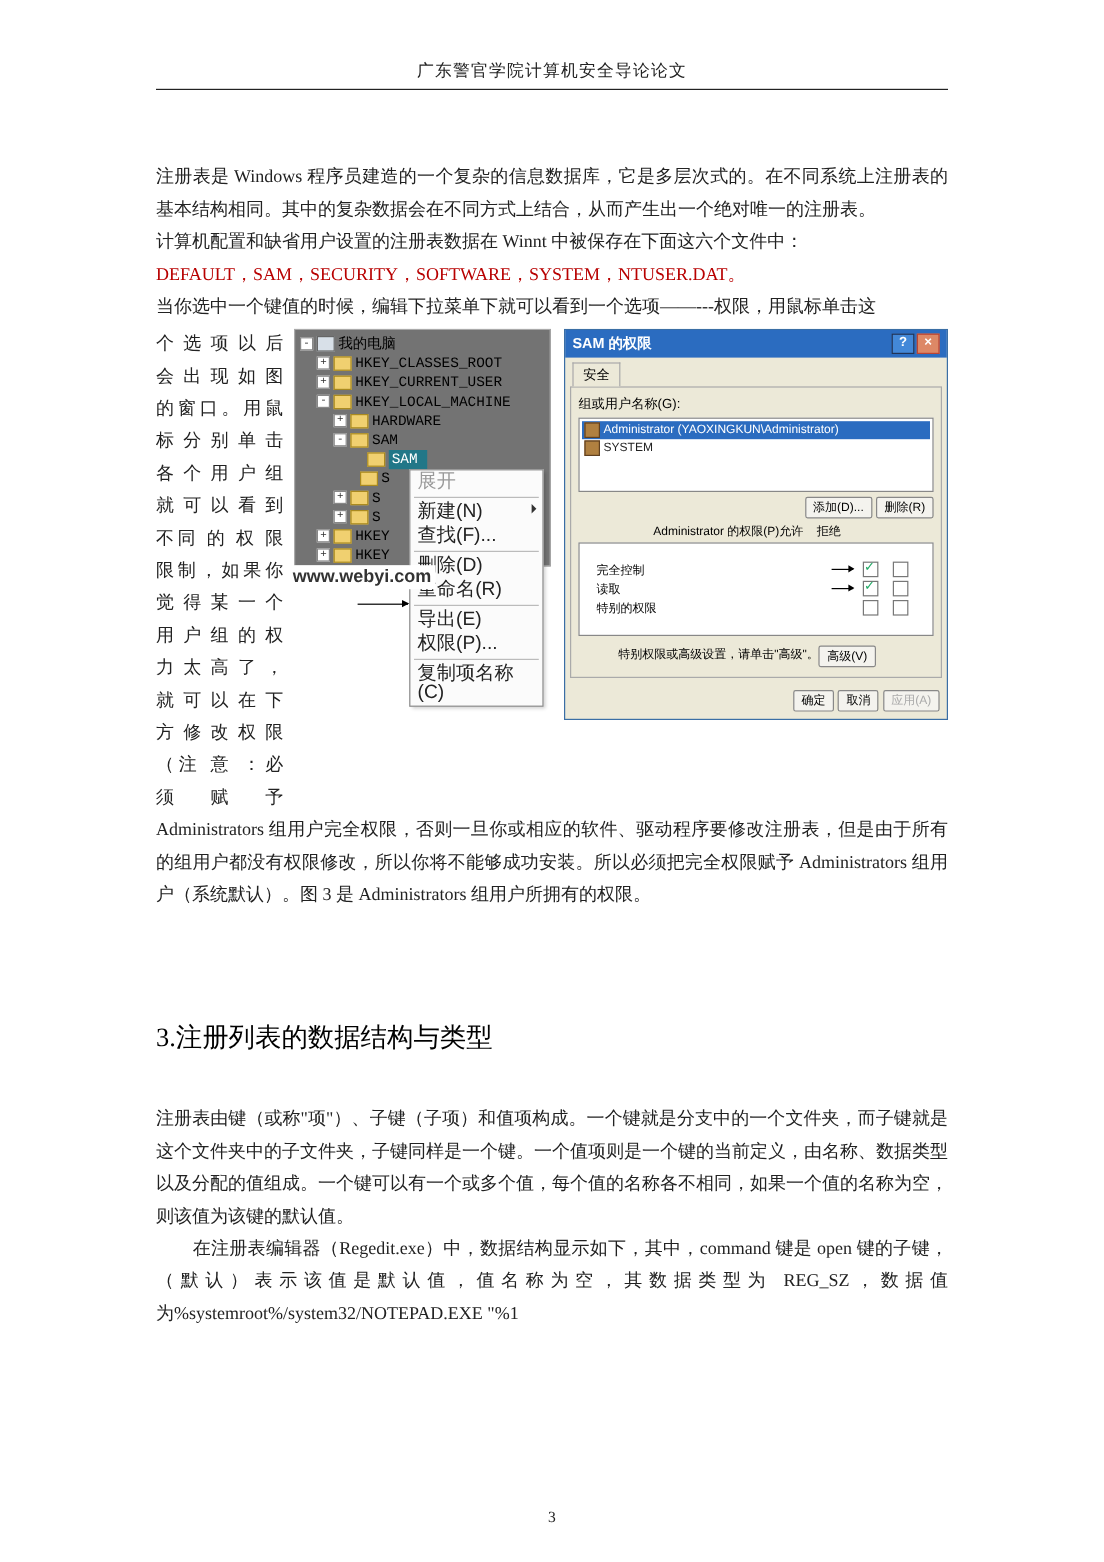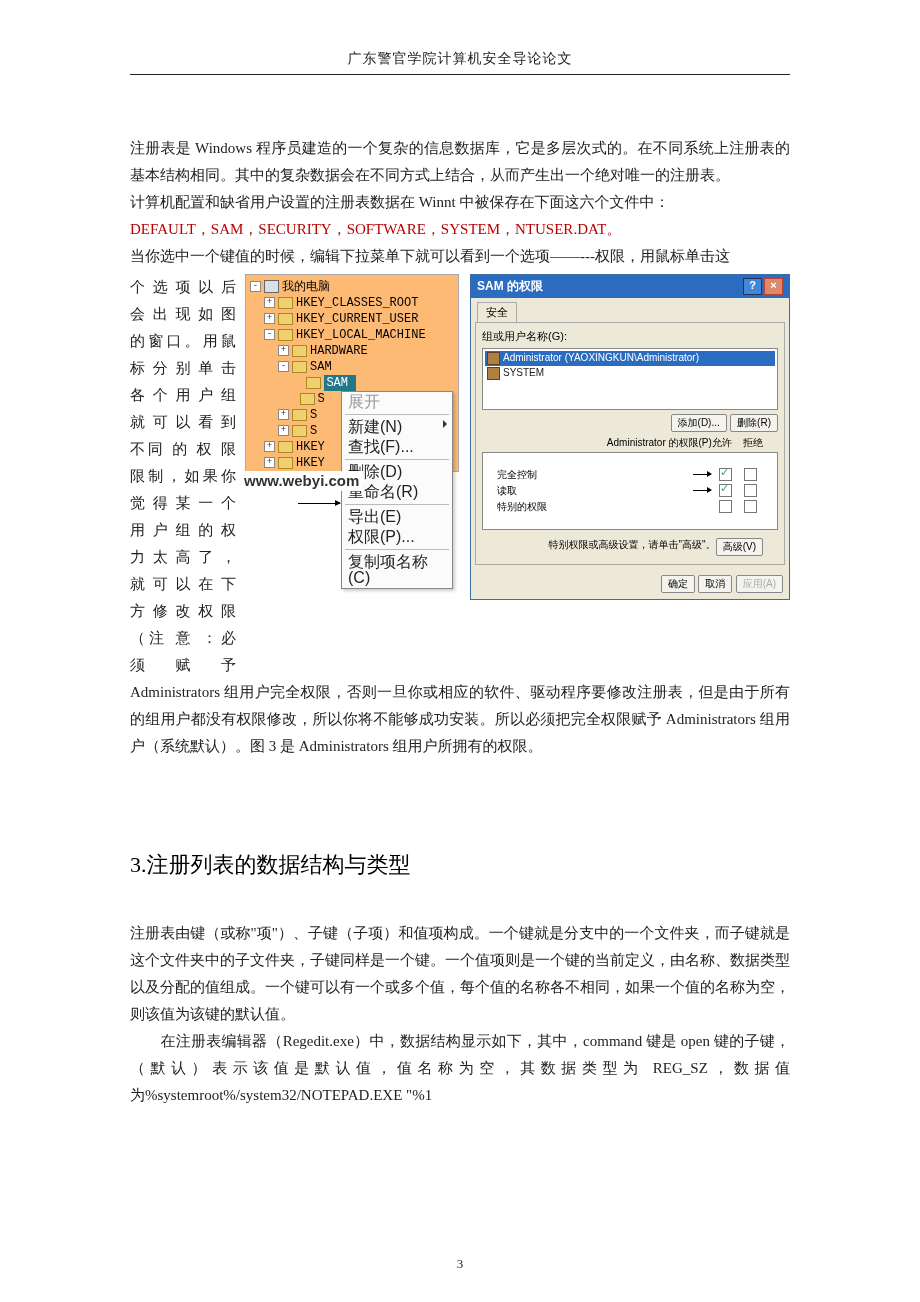--- a/index.html
+++ b/index.html
@@ -60,21 +60,21 @@
   }
   .side-col span { display:block; text-align: justify; text-align-last: justify; }
   .figure-col {
     float: right;
     width: 545px;
     position: relative;
   }
   .tree-panel {
     float: left;
     width: 212px;
-    background: #fdba74;
+    background: #737373;
     border: 1px solid #aaa;
     font-family: "Courier New", monospace;
     font-size: 12px;
     line-height: 16px;
     position: relative;
     padding: 4px 0 0 0;
   }
   .tree-row { white-space: nowrap; padding-left: 4px; }
   .tree-row .folder-icon {
     display: inline-block;
@@ -224,21 +224,21 @@
     border-radius:2px;
   }
   .dialog .btn-row { text-align:right; margin:4px 0; }
   .dialog .perm-box {
     border:1px solid #888;
     background:#fff;
     padding:14px;
     font-size:10px;
   }
   .dialog .perm-head {
-    display:flex; justify-content:flex-end;
+    display:flex; justify-content:center;
     font-size:10px; margin:4px 15px 2px 0;
   }
   .dialog .perm-row {
     display:flex; justify-content:space-between;
     padding:1px 0;
     font-size:10px;
   }
   .dialog .ck {
     display:inline-block;
     width:11px;height:11px;

